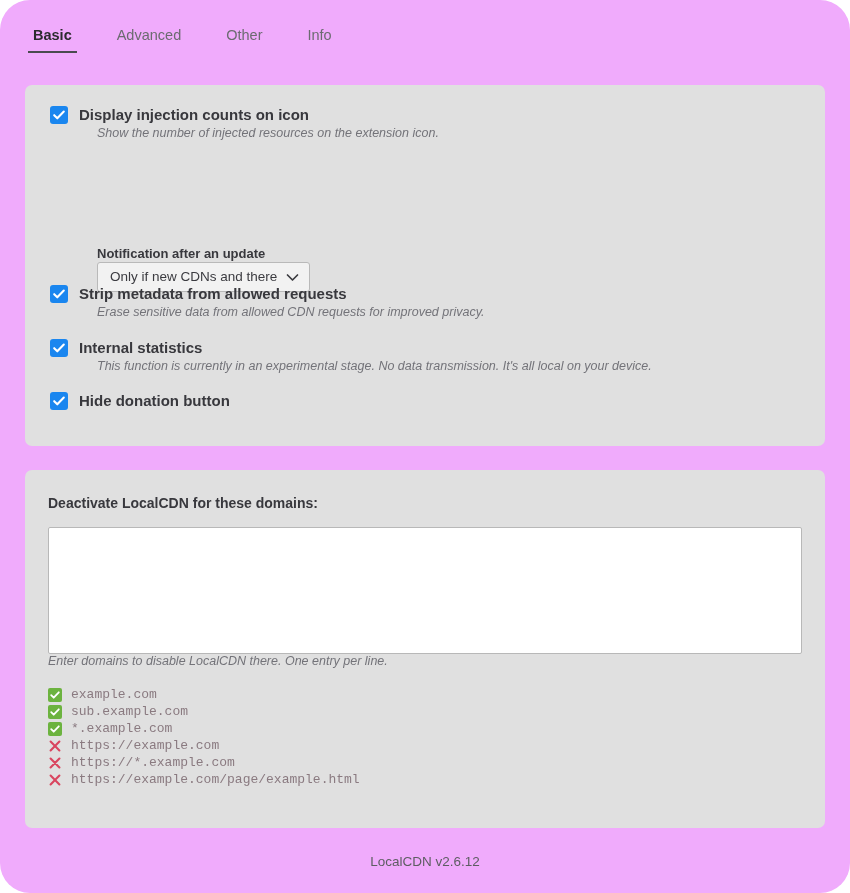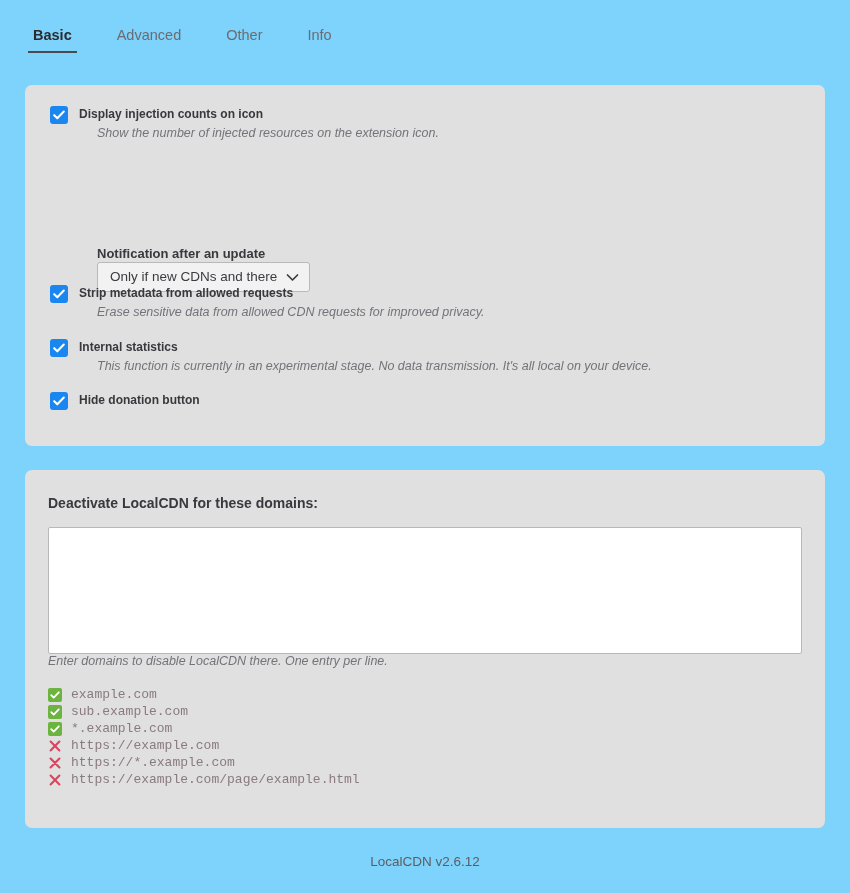--- a/index.html
+++ b/index.html
@@ -10,22 +10,23 @@
     width: 850px;
     height: 893px;
     font-family: "Liberation Sans", sans-serif;
     -webkit-font-smoothing: antialiased;
   }
 
   .page {
     position: relative;
     width: 850px;
     height: 893px;
-    background: #7dd3fc;
+    background: #f0abfc;
     overflow: hidden;
+    border-radius: 30px;
   }
 
   
   .tabbar {
     position: absolute;
     top: 26px;
     left: 0;
     width: 850px;
     height: 34px;
     display: flex;
@@ -84,21 +85,21 @@
     height: 18px;
     border-radius: 3px;
     background: #1a86ef;
     flex: 0 0 18px;
     position: relative;
     margin-top: 1px;
     cursor: pointer;
   }
   .checkbox svg { position: absolute; top: 0; left: 0; }
   .opt-title {
-    font-size: 12px;
+    font-size: 15px;
     font-weight: bold;
     color: #38383d;
     margin-left: 11px;
     line-height: 19px;
     white-space: nowrap;
   }
   .opt-desc {
     font-size: 12.5px;
     font-style: italic;
     color: #737379;

